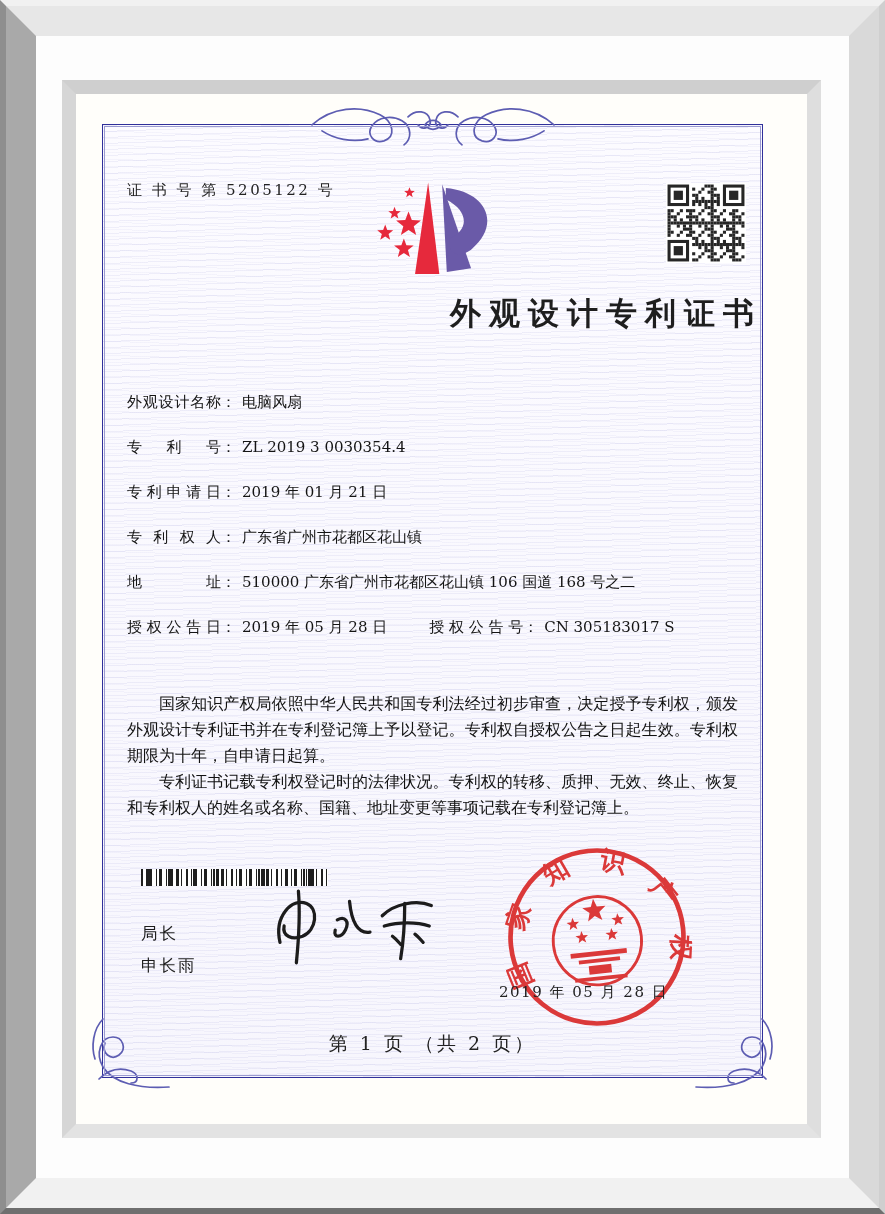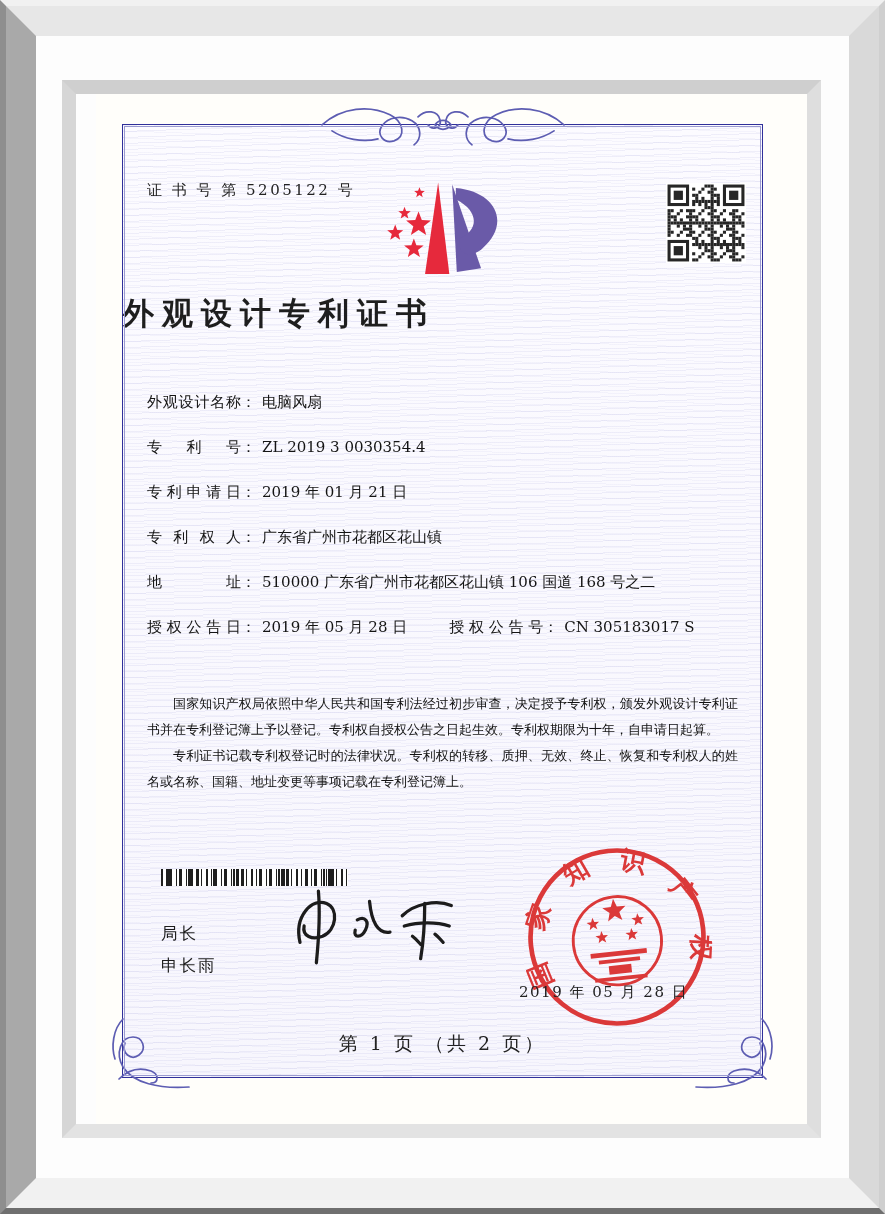--- a/index.html
+++ b/index.html
@@ -5,44 +5,44 @@
   html,body{margin:0;padding:0;}
   body{width:885px;height:1214px;overflow:hidden;background:#9c9c9c;
        font-family:"DejaVu Serif","Liberation Serif",serif;color:#1c1c1c;}
   .frame-edge{width:885px;height:1214px;box-sizing:border-box;
        border:6px solid;border-color:#f1f1f1 #cfcfcf #6f6f6f #8e8e8e;}
   .frame{width:100%;height:100%;box-sizing:border-box;
        border:30px solid;border-color:#e7e7e7 #d9d9d9 #f1f1f1 #a9a9a9;background:#fff;}
   .mat{width:100%;height:100%;box-sizing:border-box;background:#fdfdfd;
        padding:44px 28px 40px 26px;}
   .recess{width:100%;height:100%;box-sizing:border-box;
-       border:14px solid;border-color:#cfcfcf #dedede #e3e3e3 #d6d6d6;padding-left:20px;}
+       border:14px solid;border-color:#cfcfcf #dedede #e3e3e3 #d6d6d6;}
   .paper{width:100%;height:100%;box-sizing:border-box;background:#fffefa;position:relative;}
   .cert-border{position:absolute;left:26px;right:44px;top:30px;bottom:46px;
        border:1px solid #30309a;
        background:
          repeating-linear-gradient(178deg, rgba(120,120,200,0.10) 0 1px, rgba(255,255,255,0) 1px 6px),
          repeating-linear-gradient(2deg,  rgba(140,140,210,0.07) 0 1px, rgba(255,255,255,0) 1px 7px),
          linear-gradient(#fcfbff,#f7f6fd);}
   .cert-border::after{content:"";position:absolute;inset:1px;border:1px solid #9a9ad0;pointer-events:none;}
   .orn-top{position:absolute;top:0;left:50%;transform:translate(-50%,-52%);}
   .orn-bl{position:absolute;left:-14px;bottom:-16px;}
   .orn-br{position:absolute;right:-14px;bottom:-16px;transform:scaleX(-1);}
   .orn path{stroke:#5d5db2;stroke-width:1.7;fill:none;stroke-linecap:round;}
   .cert-no{position:absolute;top:56px;left:24px;font-size:15px;letter-spacing:2.5px;color:#222;}
   .logo{position:absolute;top:50px;left:50%;transform:translateX(-52%);}
   .qr{position:absolute;top:58px;right:16px;width:80px;height:80px;background:#fff;}
-  .title{position:absolute;top:168px;left:0;right:0;text-align:left;
+  .title{position:absolute;top:168px;left:0;right:0;text-align:right;
        font-size:31px;font-weight:700;letter-spacing:8px;color:#1e1e1e;}
   .fields{position:absolute;top:268px;left:24px;right:26px;font-size:15px;color:#141414;}
   .frow{height:21px;margin-bottom:24px;white-space:nowrap;}
   .flabel{display:inline-block;width:94px;text-align:justify;text-align-last:justify;vertical-align:top;}
   .fcolon{margin-right:6px;}
   .fpair2{margin-left:42px;}
-  .paras{position:absolute;top:566px;left:24px;right:24px;font-size:13px;
+  .paras{position:absolute;top:566px;left:24px;right:24px;font-size:16px;
        line-height:26px;text-align:justify;color:#111;}
   .paras p{margin:0;text-indent:2em;}
   .barcode{position:absolute;left:38px;top:744px;width:187px;height:17px;background-color:#fff;
        background-image:
         repeating-linear-gradient(90deg,#1f1f1f 0 1px,transparent 1px 5px),
         repeating-linear-gradient(90deg,#1f1f1f 0 2px,transparent 2px 9px),
         repeating-linear-gradient(90deg,transparent 0 6px,#1f1f1f 6px 9px,transparent 9px 23px);}
   .signer-title{position:absolute;left:38px;top:798px;font-size:16.5px;letter-spacing:2px;text-align:center;}
   .signer-name{position:absolute;left:38px;top:830px;font-size:16.5px;letter-spacing:2px;}
   .signature{position:absolute;left:148px;top:756px;}

